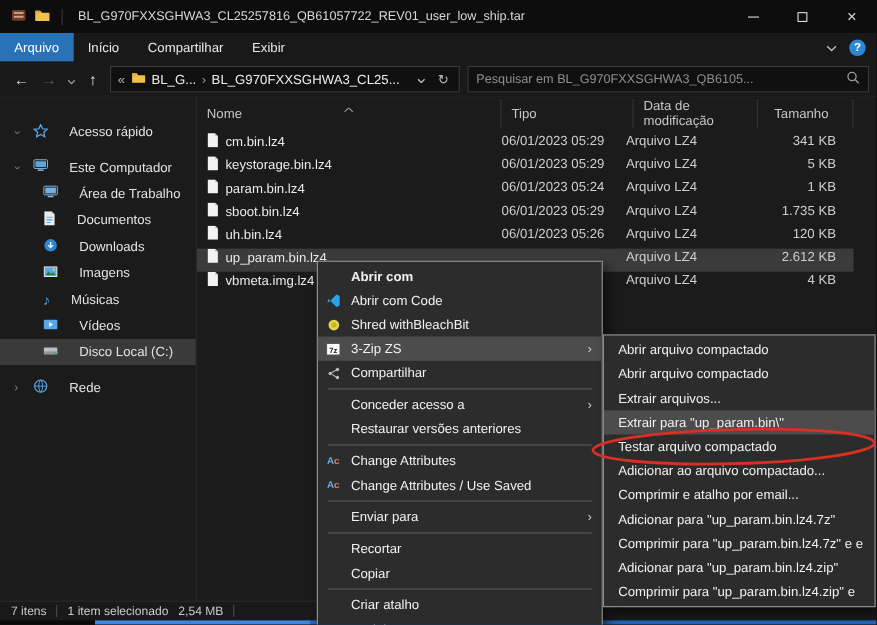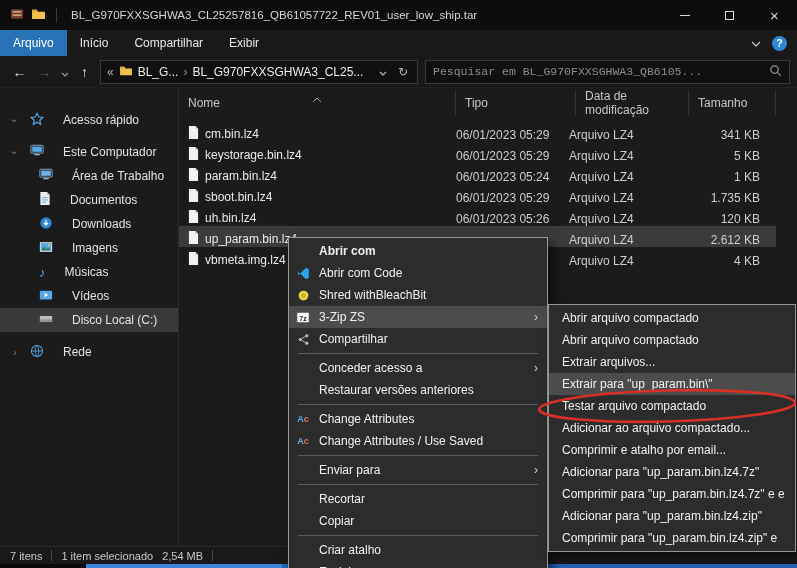--- a/index.html
+++ b/index.html
@@ -30,44 +30,44 @@
   .nav-btn{width:25px;text-align:center;font-size:14px;color:#e0e0e0}
   .nav-btn.disabled{color:#5f5f5f}
   .nav-btn.small{width:15px}
   .crumb-box{width:318px;height:24px;background:#101010;border:1px solid #3a3a3a;display:flex;align-items:center;padding:0 6px;margin-left:3px;gap:5px}
   .crumb{color:#ededed;white-space:nowrap;overflow:hidden}
   .crumb-sep{color:#9a9a9a}
   .crumb-overflow{color:#b8b8b8}
   .crumb-spacer{flex:1}
   .crumb-btn{color:#b8b8b8;font-size:12px;padding:0 3px}
   .search-box{flex:1;height:24px;margin-left:7px;background:#101010;border:1px solid #3a3a3a;display:flex;align-items:center;padding:0 7px}
-  .search-box input{flex:1;background:transparent;border:0;outline:0;color:#cfcfcf;font-size:11.5px;font-family:Liberation Mono, monospace}
+  .search-box input{flex:1;background:transparent;border:0;outline:0;color:#cfcfcf;font-size:11.5px;font-family:Liberation Sans, sans-serif}
   .search-box input::placeholder{color:#8e8e8e;opacity:1}
 
   
   .main{position:absolute;left:0;top:88px;width:100%;height:458px;display:flex}
   .sidebar{flex:0 0 178px;padding-top:20px}
   .side-item{height:24px;display:flex;align-items:center;gap:19px;padding-left:30px;color:#e2e2e2;position:relative;white-space:nowrap}
   .side-item.child{padding-left:39px}
   .side-item.selected{background:#3a3a3a}
   .expander{position:absolute;left:13px;color:#7d7d7d;font-size:11px;line-height:1}
   .expander.open{display:inline-block;transform:rotate(90deg)}
   .side-gap{height:8px}
   .content{flex:1;position:relative;border-left:1px solid #2a2a2a;padding-top:2px}
 
   .cols{display:flex;height:26px;color:#c6c6c6}
   .col{display:flex;align-items:center;padding-left:9px;border-right:1px solid #333;position:relative}
   .col.c-name{width:277px}
   .col.c-date{width:113px}
   .col.c-type{width:120px}
-  .col.c-size{width:87px;justify-content:flex-start;padding-right:16px}
+  .col.c-size{width:87px;justify-content:center;padding-right:16px}
   .sort-glyph{position:absolute;top:1px;left:50%;transform:translateX(-50%)}
 
   .rows{margin-top:5px}
-  .row{display:flex;align-items:flex-end;height:21px;width:597px}
+  .row{display:flex;align-items:flex-start;height:21px;width:597px}
   .row.selected{background:#3b3b3b}
   .cell{white-space:nowrap;overflow:hidden}
   .cell.c-name{width:277px;display:flex;align-items:center;gap:6px;padding-left:9px;color:#eaeaea}
   .cell.c-date{width:113px;color:#cdcdcd}
   .cell.c-type{width:120px;color:#cdcdcd}
   .cell.c-size{width:87px;color:#cdcdcd;text-align:right;padding-right:16px}
 
   
   .statusbar{position:absolute;left:0;bottom:4px;width:100%;height:18px;background:#191919;border-top:1px solid #2c2c2c;display:flex;align-items:center;gap:9px;padding:0 10px;font-size:11px;color:#c9c9c9}
   .sb-sep{width:1px;height:11px;background:#4a4a4a}

